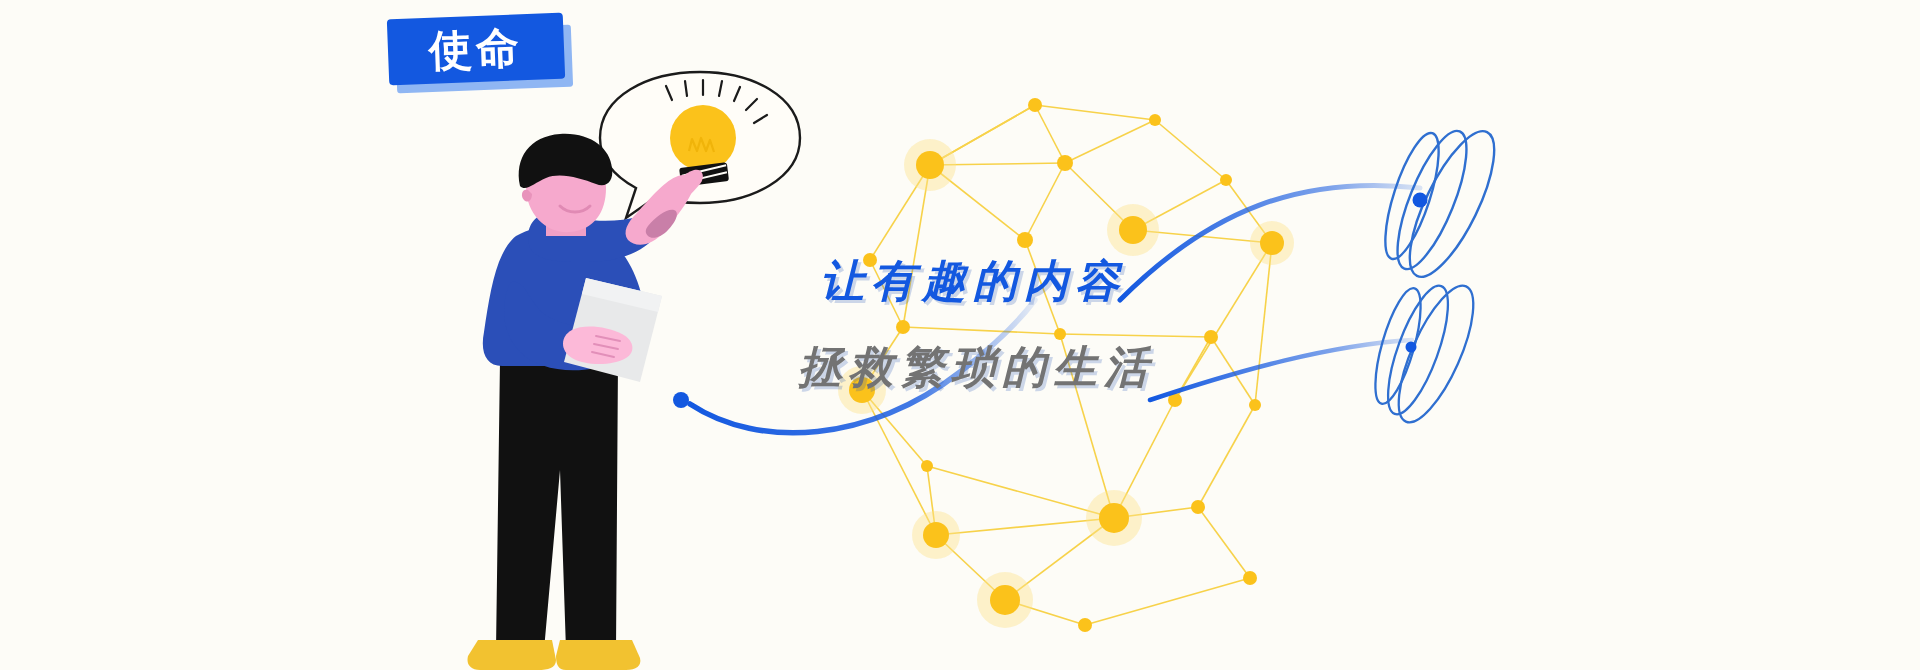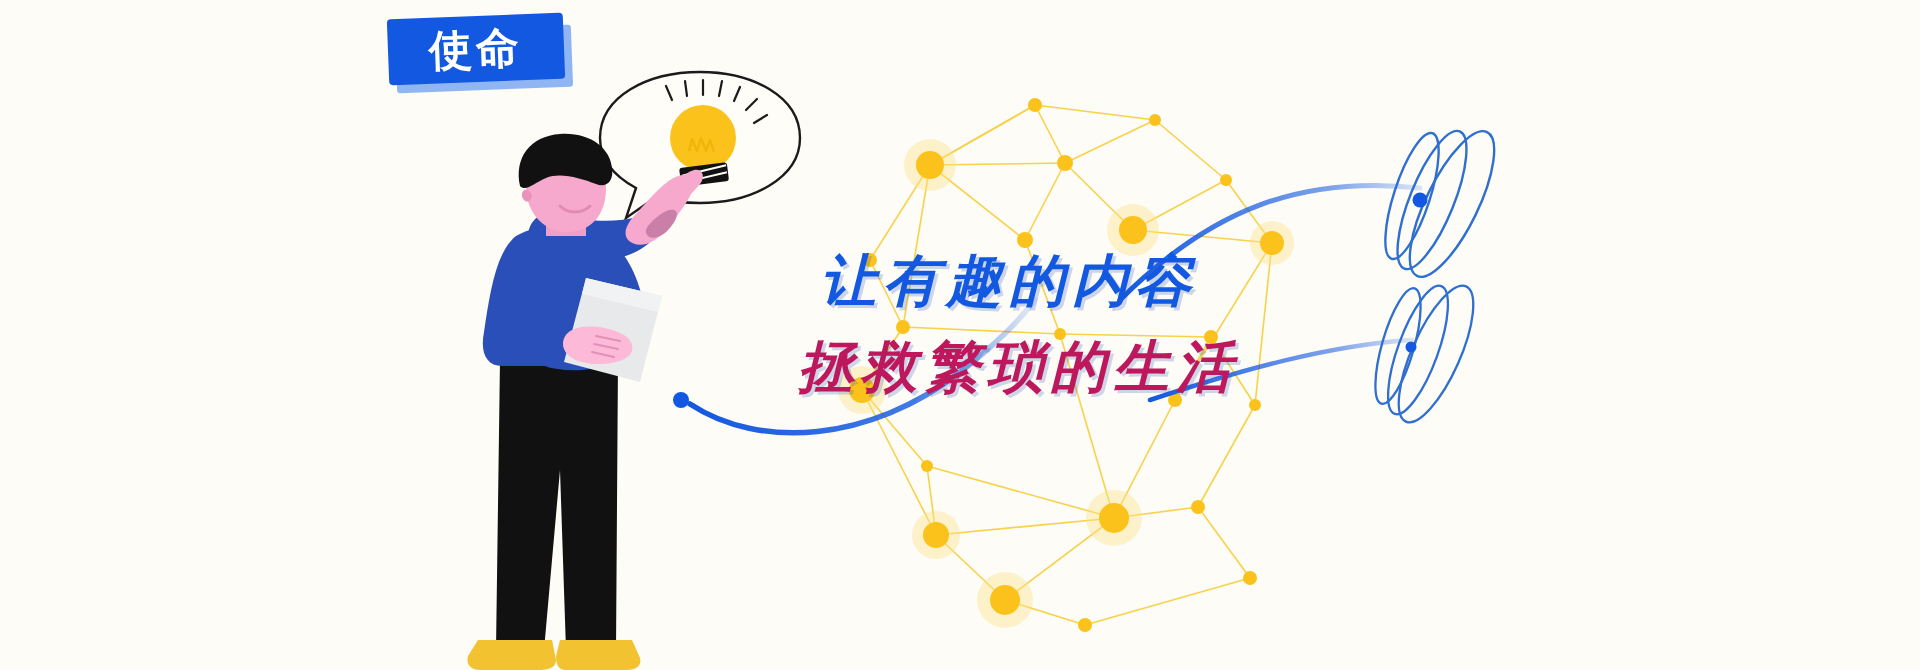--- a/index.html
+++ b/index.html
@@ -57,21 +57,21 @@
   }
 
   
   #headline {
     position:absolute;
     left:820px; top:238px;
     width:720px;
   }
   .hl-line {
     color:#1358e0;
-    font-size:56px;
+    font-size:44px;
     font-weight:bold;
     letter-spacing:7px;
     line-height:86px;
     font-style:italic;
     white-space:nowrap;
     font-family:"DejaVu Sans", sans-serif;
     text-shadow:3px 3px 0 rgba(30,80,180,0.22);
   }
   #hl-line-2 { margin-left:-22px; }
 </style>
@@ -282,21 +282,21 @@
       <path d="M520,186 C514,158 530,136 560,134 C590,132 610,148 612,168
                C614,182 606,188 596,184 C580,178 560,172 546,178
                C534,183 526,192 520,186 Z" fill="#111111"></path>
 
       <path d="M560,206 C568,214 582,214 590,206" fill="none" stroke="#e08ab4" stroke-width="3" stroke-linecap="round"></path>
     </g>
   </svg>
 
   <div id="headline">
     <div class="hl-line" id="hl-line-1" style="color: rgb(19, 88, 224);">让有趣的内容</div>
-    <div class="hl-line" id="hl-line-2" style="color: #be185d;">拯救繁琐的生活</div>
+    <div class="hl-line" id="hl-line-2" style="color: #737373;">拯救繁琐的生活</div>
   </div>
 
   <div id="badge-wrap">
     <div id="badge-shadow" style="background: rgb(143, 182, 243);"></div>
     <div id="badge" style="background: rgb(19, 88, 224);">
       <span id="badge-label" style="color: rgb(255, 255, 255);">使命</span>
     </div>
   </div>
 
 </div>

